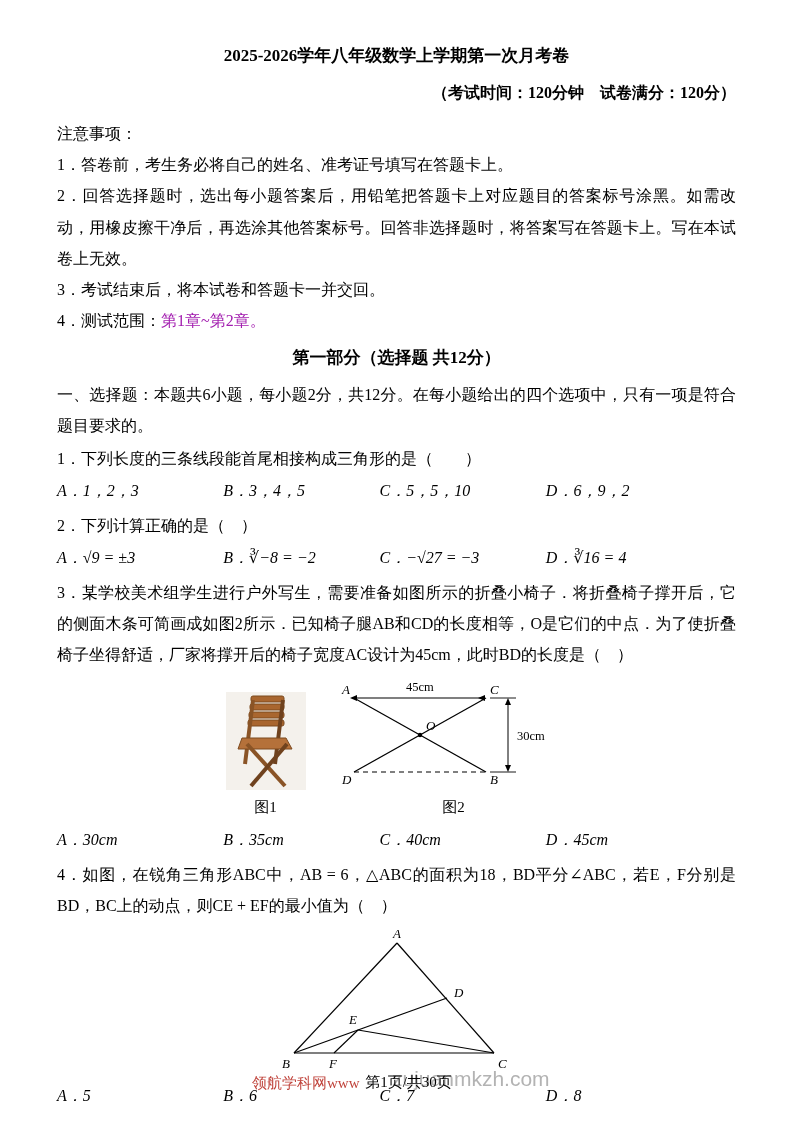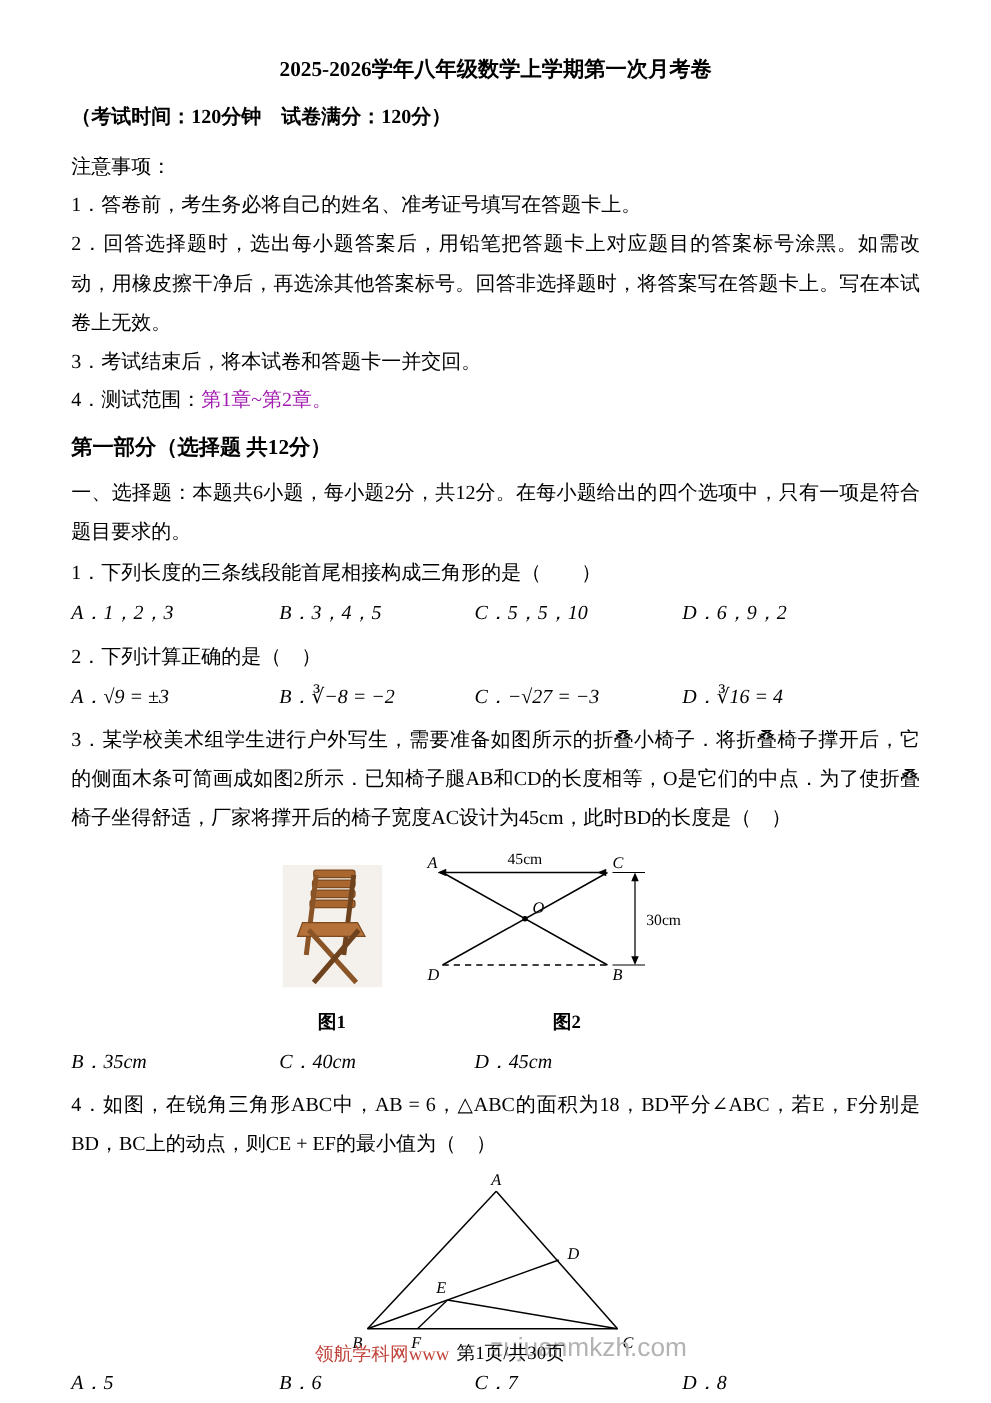--- a/index.html
+++ b/index.html
@@ -10,44 +10,44 @@
     font-family: "Liberation Serif", "DejaVu Serif", serif;
     position: relative;
     overflow: hidden;
   }
   .page { padding: 44px 57px 0 57px; }
   .title {
     text-align: center; font-weight: bold; font-size: 17px;
     margin: 0 0 16px 0;
   }
   .subtitle {
-    text-align: left; font-weight: bold; font-size: 16px;
+    text-align: right; font-weight: bold; font-size: 16px;
     margin: 0 0 14px 0;
   }
   p.t {
     margin: 0; font-size: 16px; line-height: 1.95;
     text-align: justify;
   }
   .red { color: #a21caf; }
   .section-heading {
-    font-weight: bold; font-size: 17px;
+    text-align: center; font-weight: bold; font-size: 17px;
     margin: 6px 0 4px 0; line-height: 1.9;
   }
   .options {
     display: grid;
     grid-template-columns: 24.5% 23% 24.5% 28%;
     font-size: 16px; line-height: 2.1; font-style: italic;
   }
   .qblock { margin-top: 2px; }
   .figure-row {
     display: flex; justify-content: center; align-items: flex-end;
     gap: 34px; margin: 8px 0 0 0;
   }
   .fig-col { display: flex; flex-direction: column; align-items: center; }
-  .fig-caption { font-size: 15px; margin-top: 18px; font-weight: bold; }
+  .fig-caption { font-size: 15px; margin-top: 8px; }
   .figure-center { text-align: center; margin: 6px 0 0 0; }
   svg text {
     font-family: "Liberation Serif", "DejaVu Serif", serif;
     font-size: 13px;
   }
   svg text.pt { font-style: italic; }
   svg text.dim { font-style: normal; font-size: 12.5px; }
   .footer {
     position: absolute; left: 0; bottom: 22px;
     width: 100%; height: 38px;
@@ -157,20 +157,21 @@
           <text class="pt" x="2" y="106">D</text>
           <text class="pt" x="150" y="106">B</text>
           <text class="dim" x="66" y="13">45cm</text>
           <text class="dim" x="177" y="62">30cm</text>
         </svg>
         <div class="fig-caption">图2</div>
       </div>
     </div>
 
     <div class="options" style="margin-top:6px;">
+      <span>A．30cm</span>
       <span>B．35cm</span>
       <span>C．40cm</span>
       <span>D．45cm</span>
     </div>
   </div>
 
   <div class="qblock">
     <p class="t">4．如图，在锐角三角形ABC中，AB = 6，△ABC的面积为18，BD平分∠ABC，若E，F分别是BD，BC上的动点，则CE + EF的最小值为（　）</p>
 
     <div class="figure-center">

